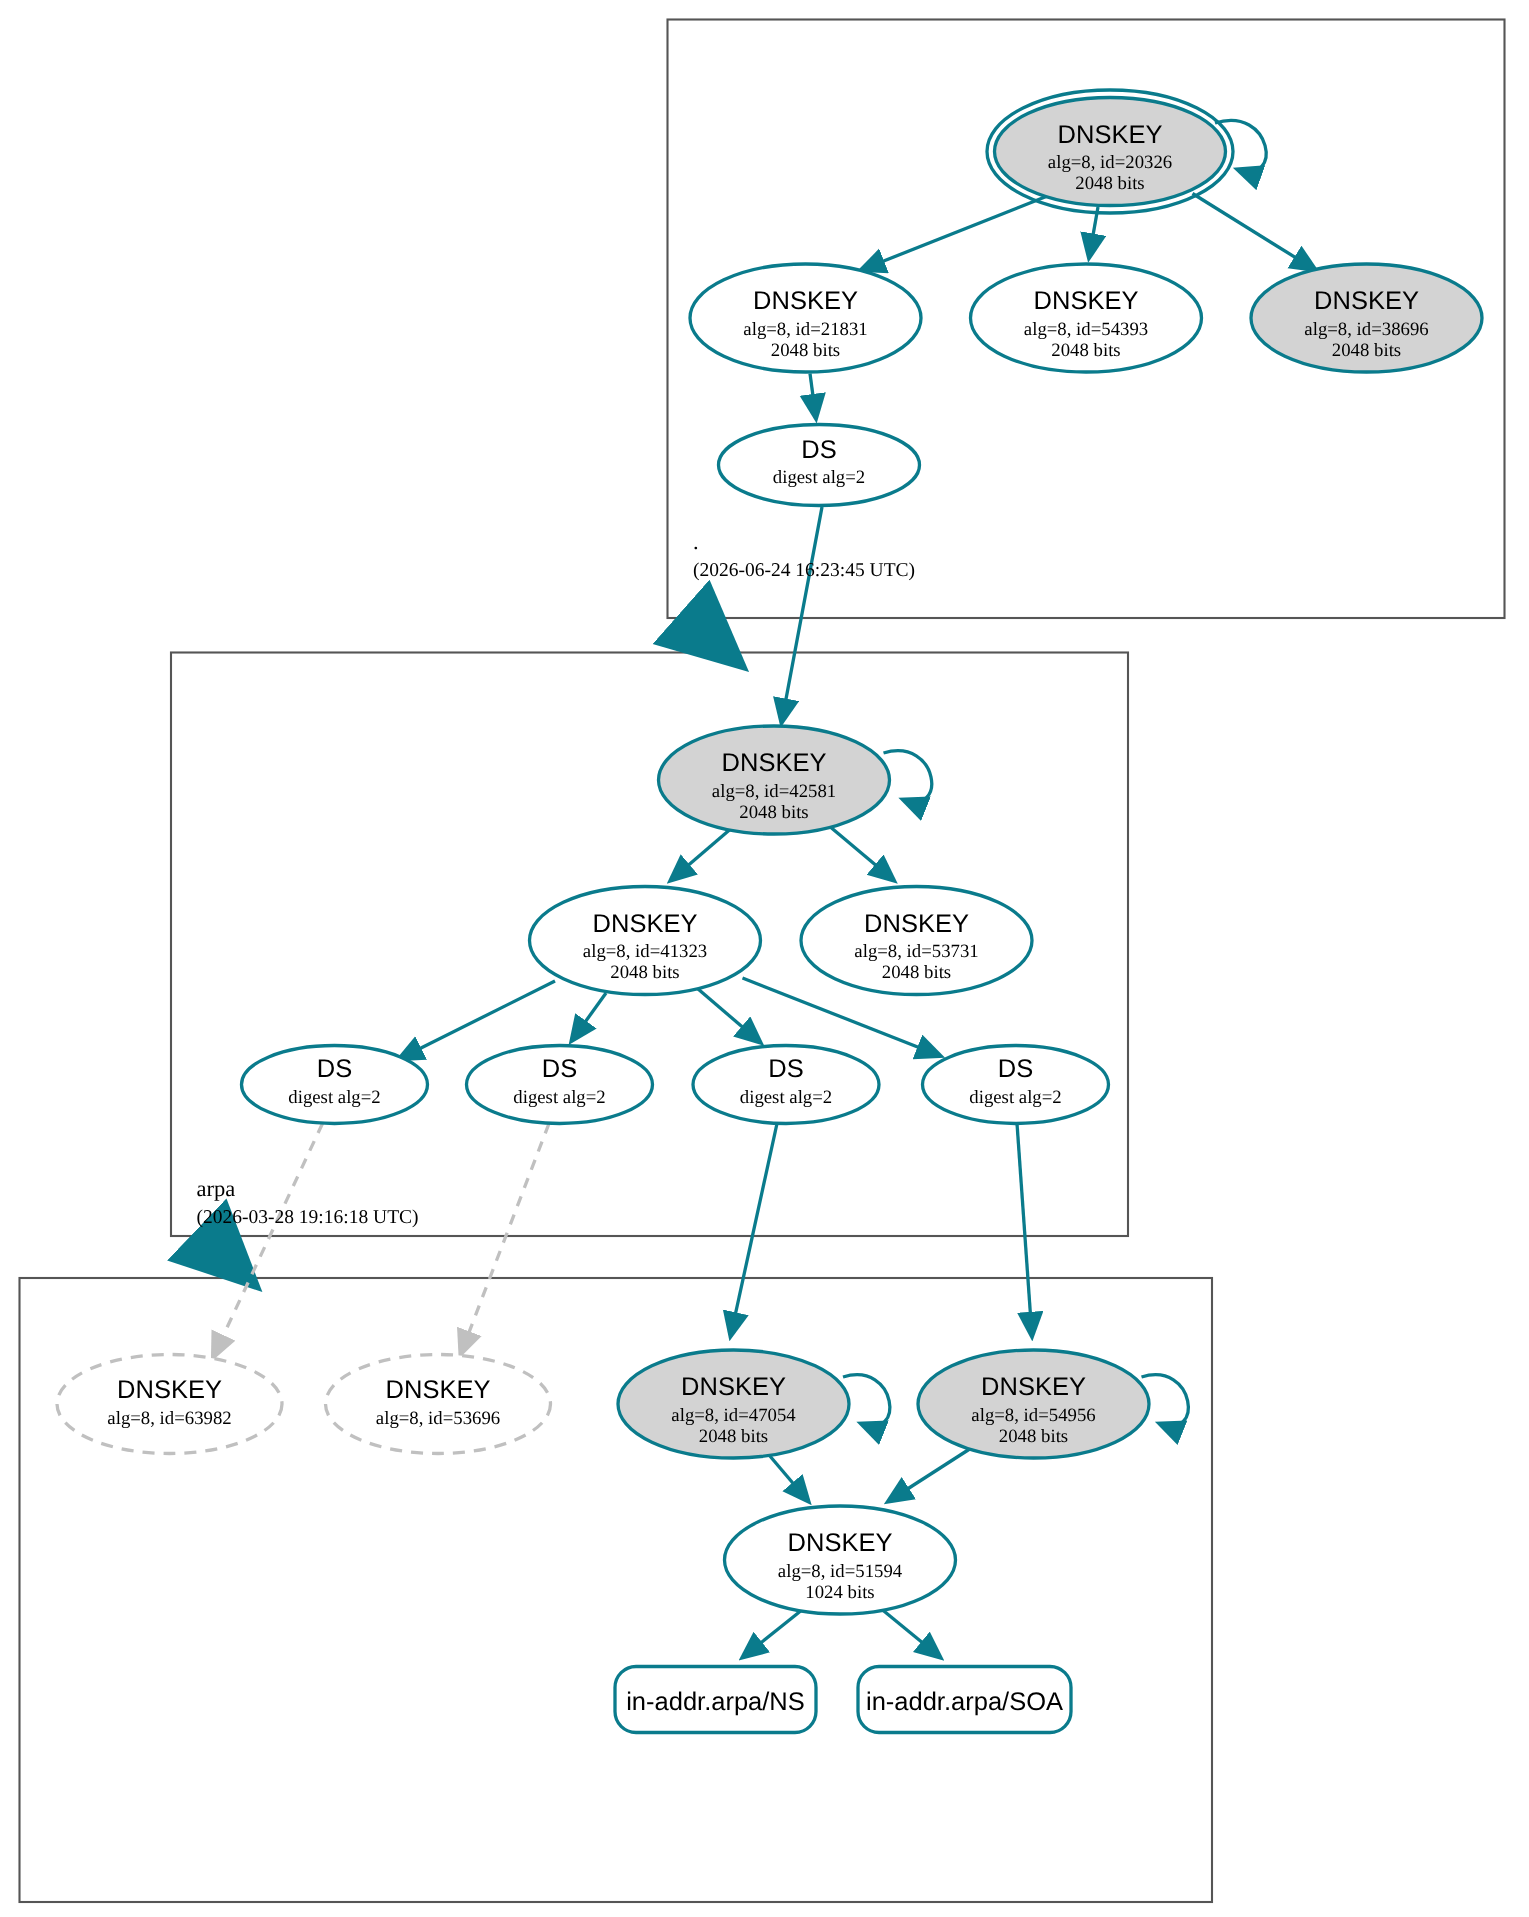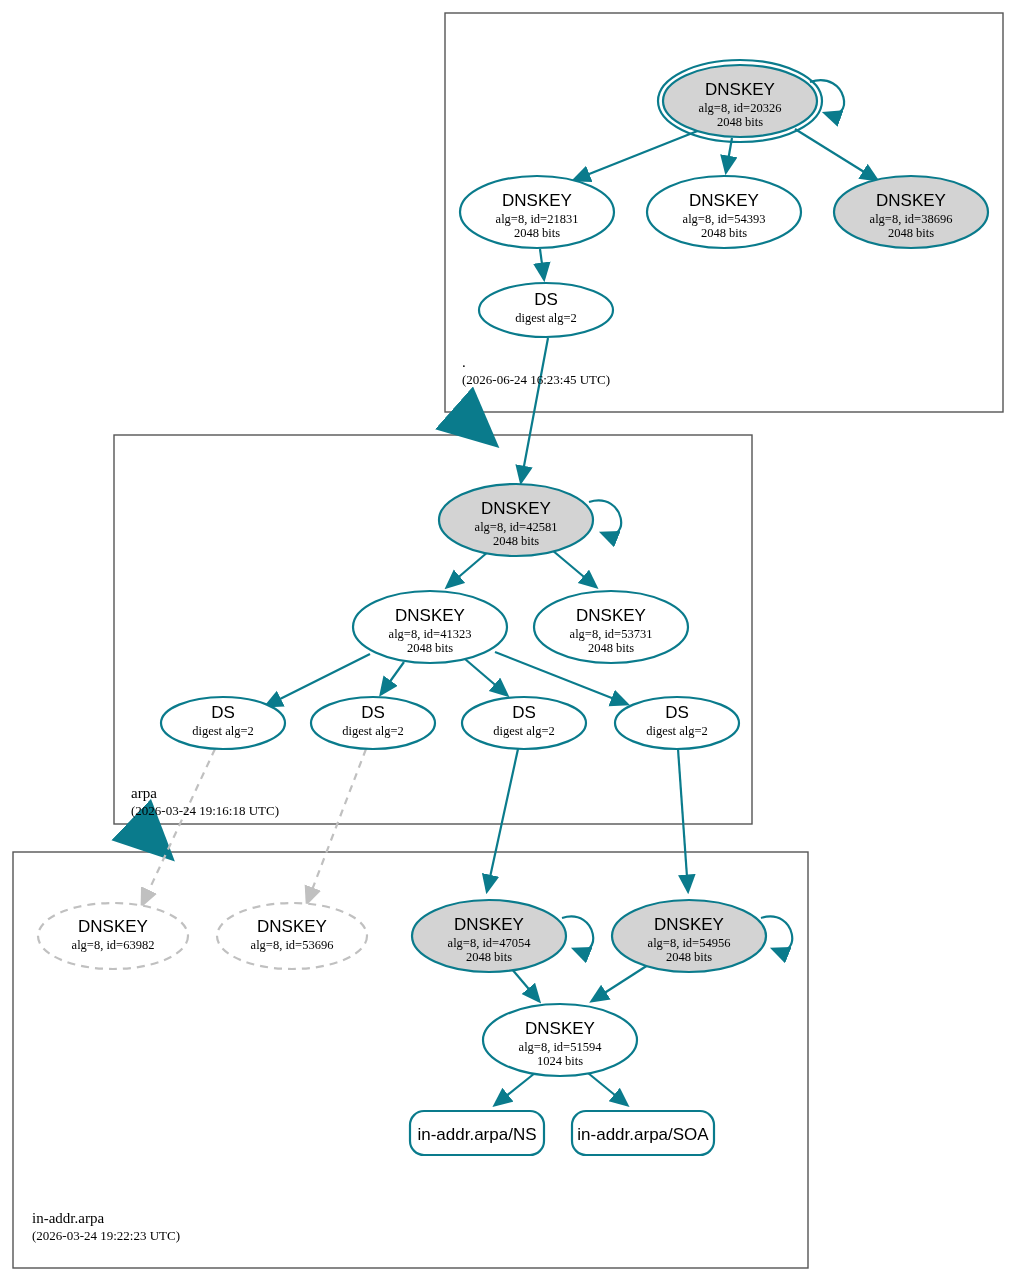--- a/index.html
+++ b/index.html
@@ -230,21 +230,17 @@
     </g>
   </svg>
 
   <div class="zone-label" style="left:462px; top:353px;">
     <div class="zone-name">.</div>
     <div class="zone-time">(2026-06-24 16:23:45 UTC)</div>
   </div>
 
   <div class="zone-label" style="left:131px; top:768px;margin-top:16px;">
     <div class="zone-name">arpa</div>
-    <div class="zone-time">(2026-03-24 19:16:18 UTC)</div>
+    <div class="zone-time">(2026-03-28 19:16:18 UTC)</div>
   </div>
 
-  <div class="zone-label" style="left:32px; top:1209px;">
-    <div class="zone-name">in-addr.arpa</div>
-    <div class="zone-time">(2026-03-24 19:22:23 UTC)</div>
-  </div>
 
 </div>
 
 </body></html>

